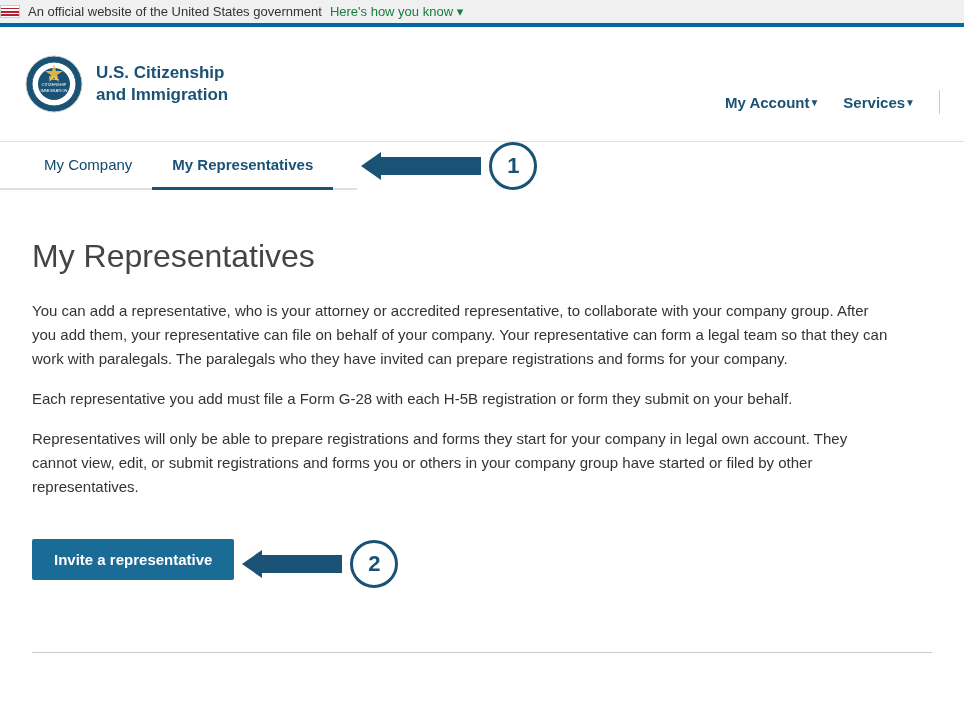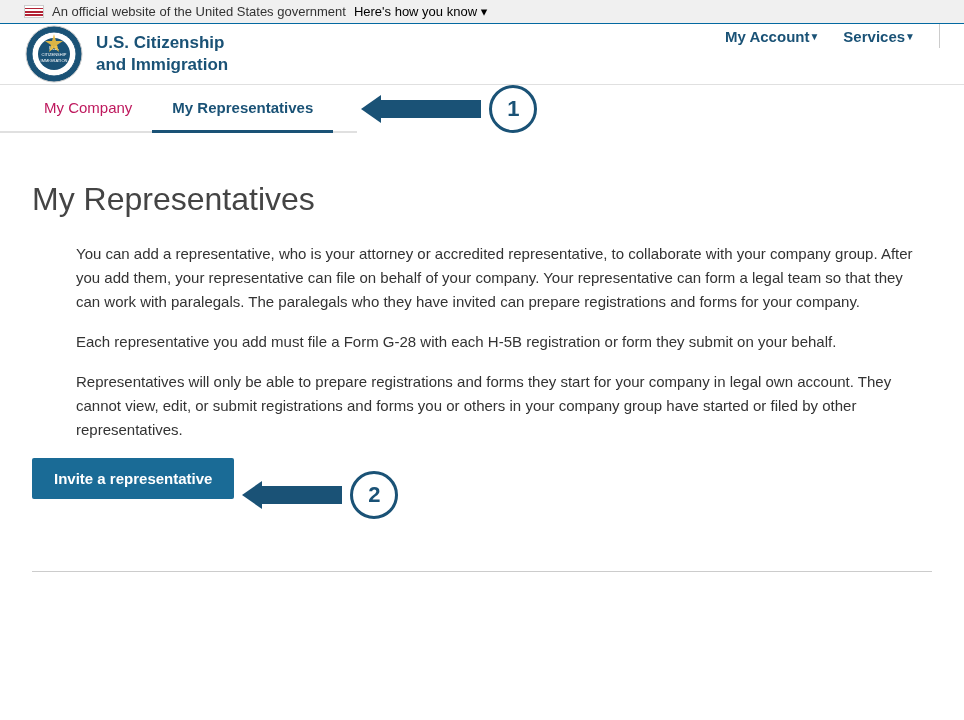--- a/index.html
+++ b/index.html
@@ -1,22 +1,22 @@
 <!DOCTYPE html>
 <html><head>
   <meta charset="utf-8">
   <style>
     * { margin: 0; padding: 0; box-sizing: border-box; }
     body { font-family: 'Source Sans Pro', Arial, sans-serif; background: #fff; color: #333; font-size: 16px; }
 
     
     .gov-banner {
       background: #f0f0f0;
-      border-bottom: 1px solid #0369a1;
-      padding: 4px 24px;
+      border-bottom: 4px solid #0369a1;
+      padding: 4px 0;
       display: flex;
       align-items: center;
       gap: 8px;
       font-size: 13px;
       color: #333;
     }
     .gov-banner .flag {
       width: 20px;
       height: 13px;
       display: inline-block;
@@ -26,31 +26,31 @@
         #fff 30%, #fff 45%,
         #b22234 45%, #b22234 60%,
         #fff 60%, #fff 75%,
         #b22234 75%, #b22234 90%,
         #fff 90%, #fff 100%
       );
       border: 1px solid #ccc;
       flex-shrink: 0;
     }
     .gov-banner a {
-      color: #000000;
+      color: #15803d;
       text-decoration: none;
       font-size: 13px;
     }
 
     
     .header {
       background: #fff;
-      padding: 0 24px;
-      display: flex;
-      align-items: flex-start;
+      padding: 27px 24px;
+      display: flex;
+      align-items: flex-end;
       justify-content: space-between;
       border-bottom: 1px solid #e0e0e0;
     }
     .logo-area {
       display: flex;
       align-items: center;
       gap: 12px;
     }
     .logo-seal {
       width: 60px;
@@ -91,21 +91,21 @@
       background: #fff;
       border-bottom: 2px solid #e0e0e0;
       padding: 0 24px;
       display: flex;
       align-items: center;
       gap: 0;
     }
     .sub-nav-item {
       padding: 14px 20px;
       font-size: 15px;
-      color: #be185d;
+      color: #0c4a6e;
       cursor: pointer;
       text-decoration: none;
       border-bottom: 3px solid transparent;
       margin-bottom: -2px;
     }
     .sub-nav-item.active {
       color: #1a5276;
       font-weight: 700;
       border-bottom: 3px solid #1a5276;
     }
@@ -123,32 +123,32 @@
       color: #444;
       margin-bottom: 24px;
     }
 
     .description {
       font-size: 15px;
       color: #333;
       line-height: 1.6;
       margin-bottom: 16px;
       max-width: 860px;
-      margin-left: 44px;
     }
 
     
     .invite-btn {
       background: #1a6b96;
       color: #fff;
       border: none;
       padding: 12px 22px;
       font-size: 15px;
       font-weight: 700;
       cursor: pointer;
+      margin-top: 24px;
       margin-bottom: 32px;
       border-radius: 2px;
     }
 
     .circle-number {
       display: inline-flex;
       align-items: center;
       justify-content: center;
       width: 48px;
       height: 48px;

